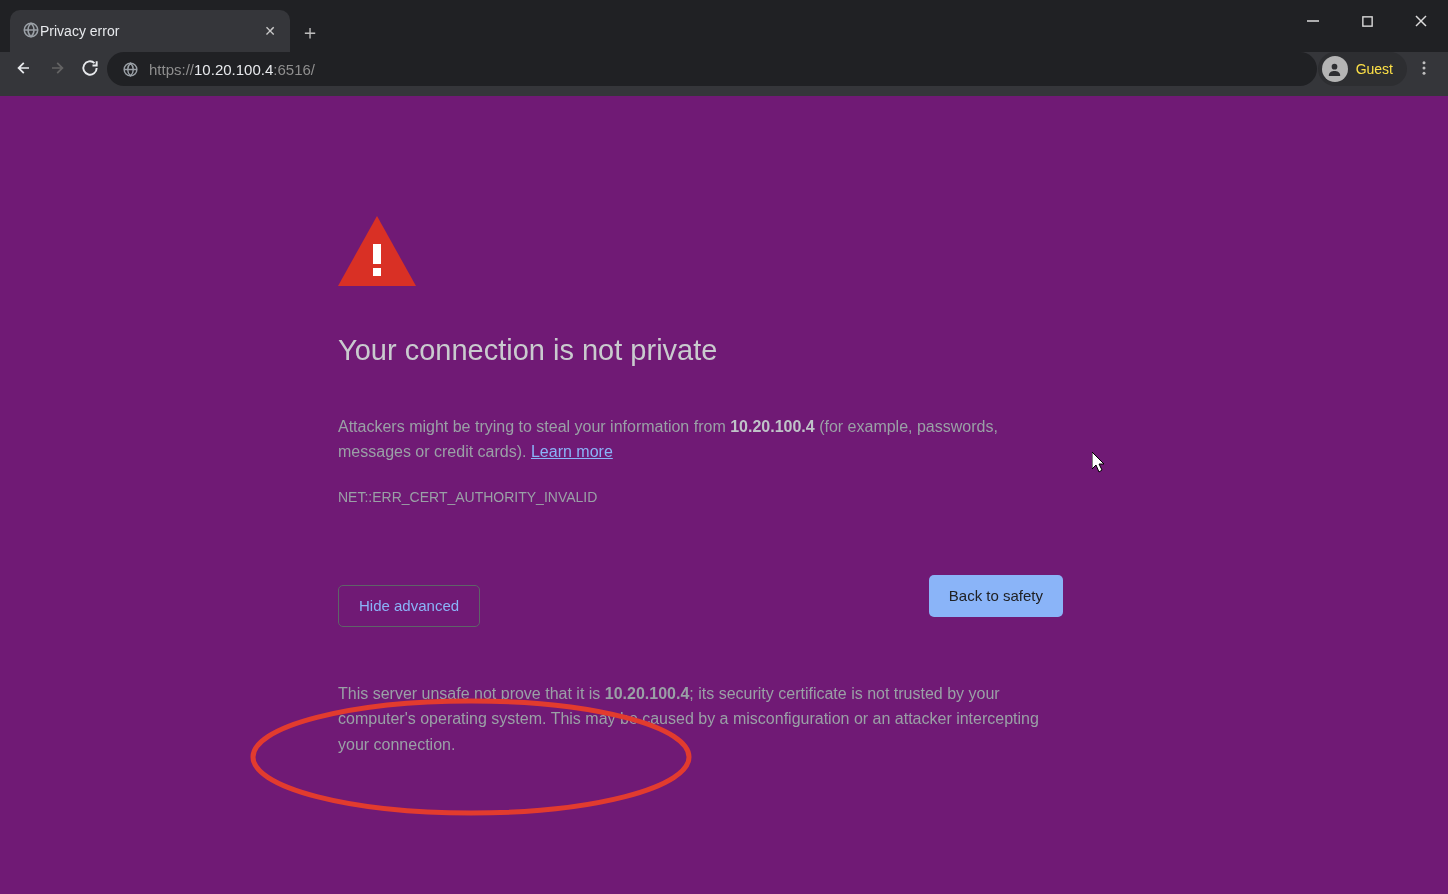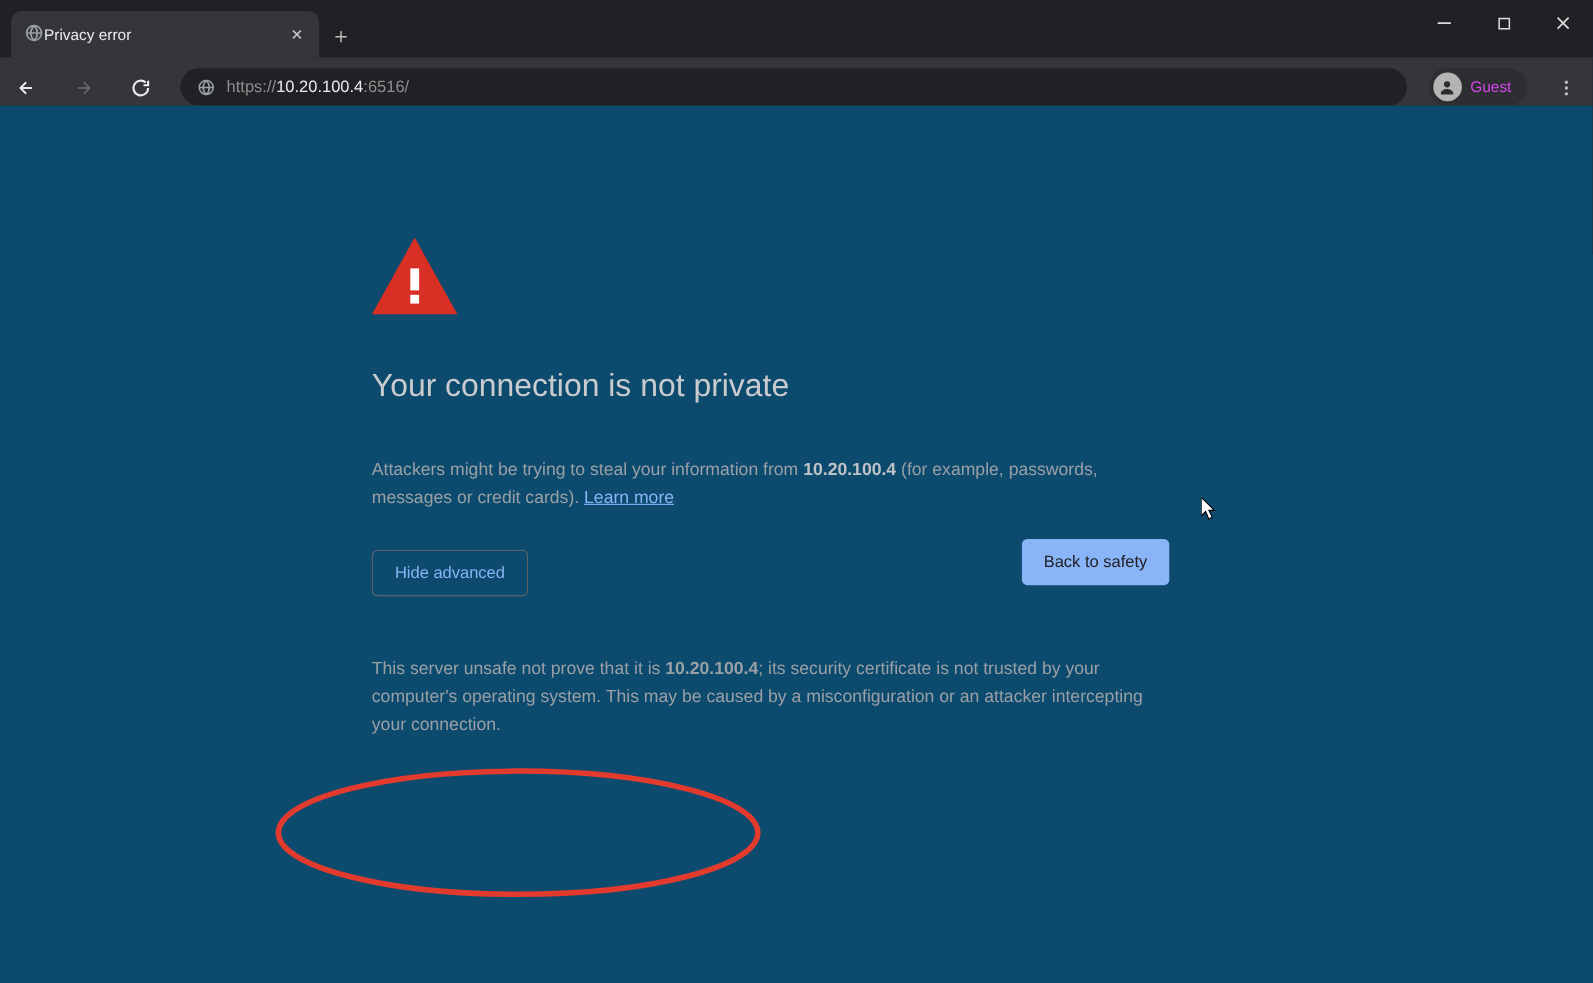--- a/index.html
+++ b/index.html
@@ -68,23 +68,23 @@
       display:flex;align-items:center;justify-content:center;
       color:#dcdcdc;
       font-size:14px;
       cursor: pointer;
     }
 
     .toolbar{
       height:44px;
       background:#35363a;
       display:flex;
-      align-items:flex-end;
+      align-items:flex-start;
       padding: 0 8px;
-      gap:20px;
+      gap:1px;
     }
     .tool-btn{
       width:32px;height:32px;border-radius:50%;
       display:flex;align-items:center;justify-content:center;
       color:#bfbfbf;
       cursor:pointer;
     }
     .tool-btn.disabled{ color:#636363; }
     .addressbar{
       flex:1;
@@ -106,28 +106,28 @@
       height:34px;
       padding:0 14px 0 4px;
       cursor:pointer;
     }
     .avatar{
       width:26px;height:26px;border-radius:50%;
       background:#b4b4b4;
       display:flex;align-items:center;justify-content:center;
       color:#2d2e31;
     }
-    .profile-label{ color:#d946ef;font-size:14px;}
+    .profile-label{ color:#fde047;font-size:14px;}
 
     
     .page{
       position:relative;
       width:100%;
       height: calc(100% - 96px);
-      background:#0c4a6e;
+      background:#701a75;
     }
     .content{
       position:relative;
       width:725px;
       margin-left:338px;
       padding-top:120px;
     }
     .warn-icon{
       margin-bottom:44px;
     }
@@ -293,20 +293,21 @@
         <rect x="35" y="52" width="8" height="8" fill="#fff"></rect>
       </svg>
     </div>
 
     <h1 class="headline">Your connection is not private</h1>
 
     <p class="desc">
       <span>Attackers might be trying to steal your information from </span><span class="bold">10.20.100.4</span><span> (for example, passwords, messages or credit cards). </span><a>Learn more</a>
     </p>
 
+    <div class="errcode">NET::ERR_CERT_AUTHORITY_INVALID</div>
 
     <div class="btn-row">
       <div class="btn btn-outline">Hide advanced</div>
       <div class="btn btn-primary">Back to safety</div>
     </div>
 
     <div class="adv-body">
       <p>
         <span>This server unsafe not prove that it is </span><span class="bold">10.20.100.4</span><span>; its security certificate is not trusted by your computer's operating system. This may be caused by a misconfiguration or an attacker intercepting your connection.</span>
       </p>

